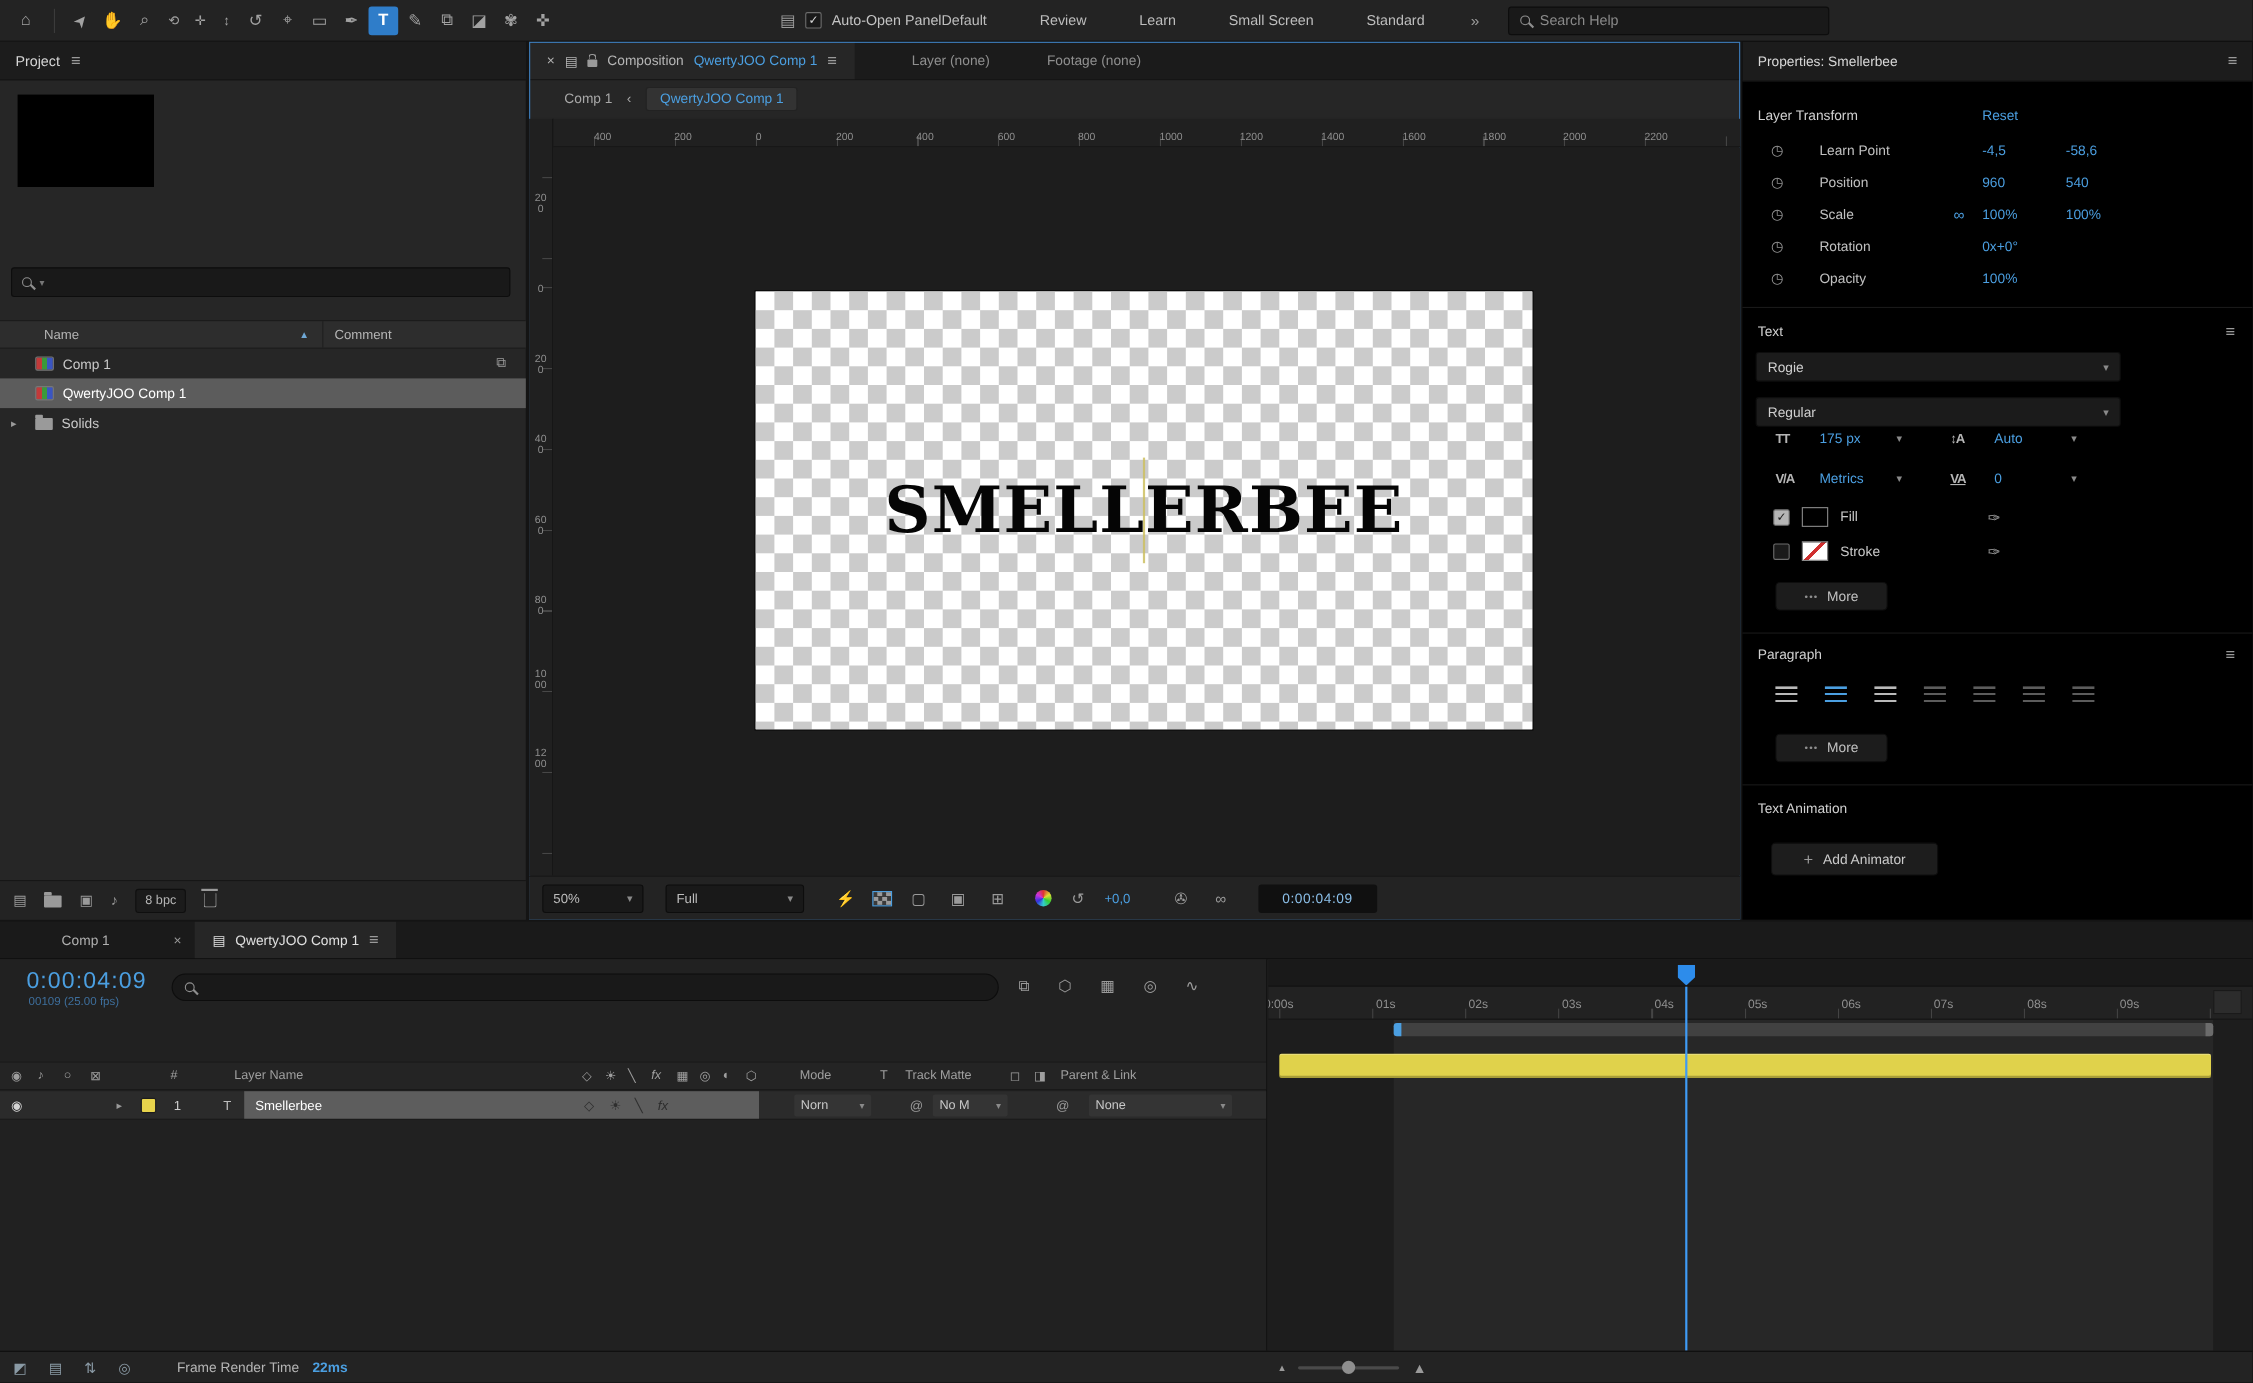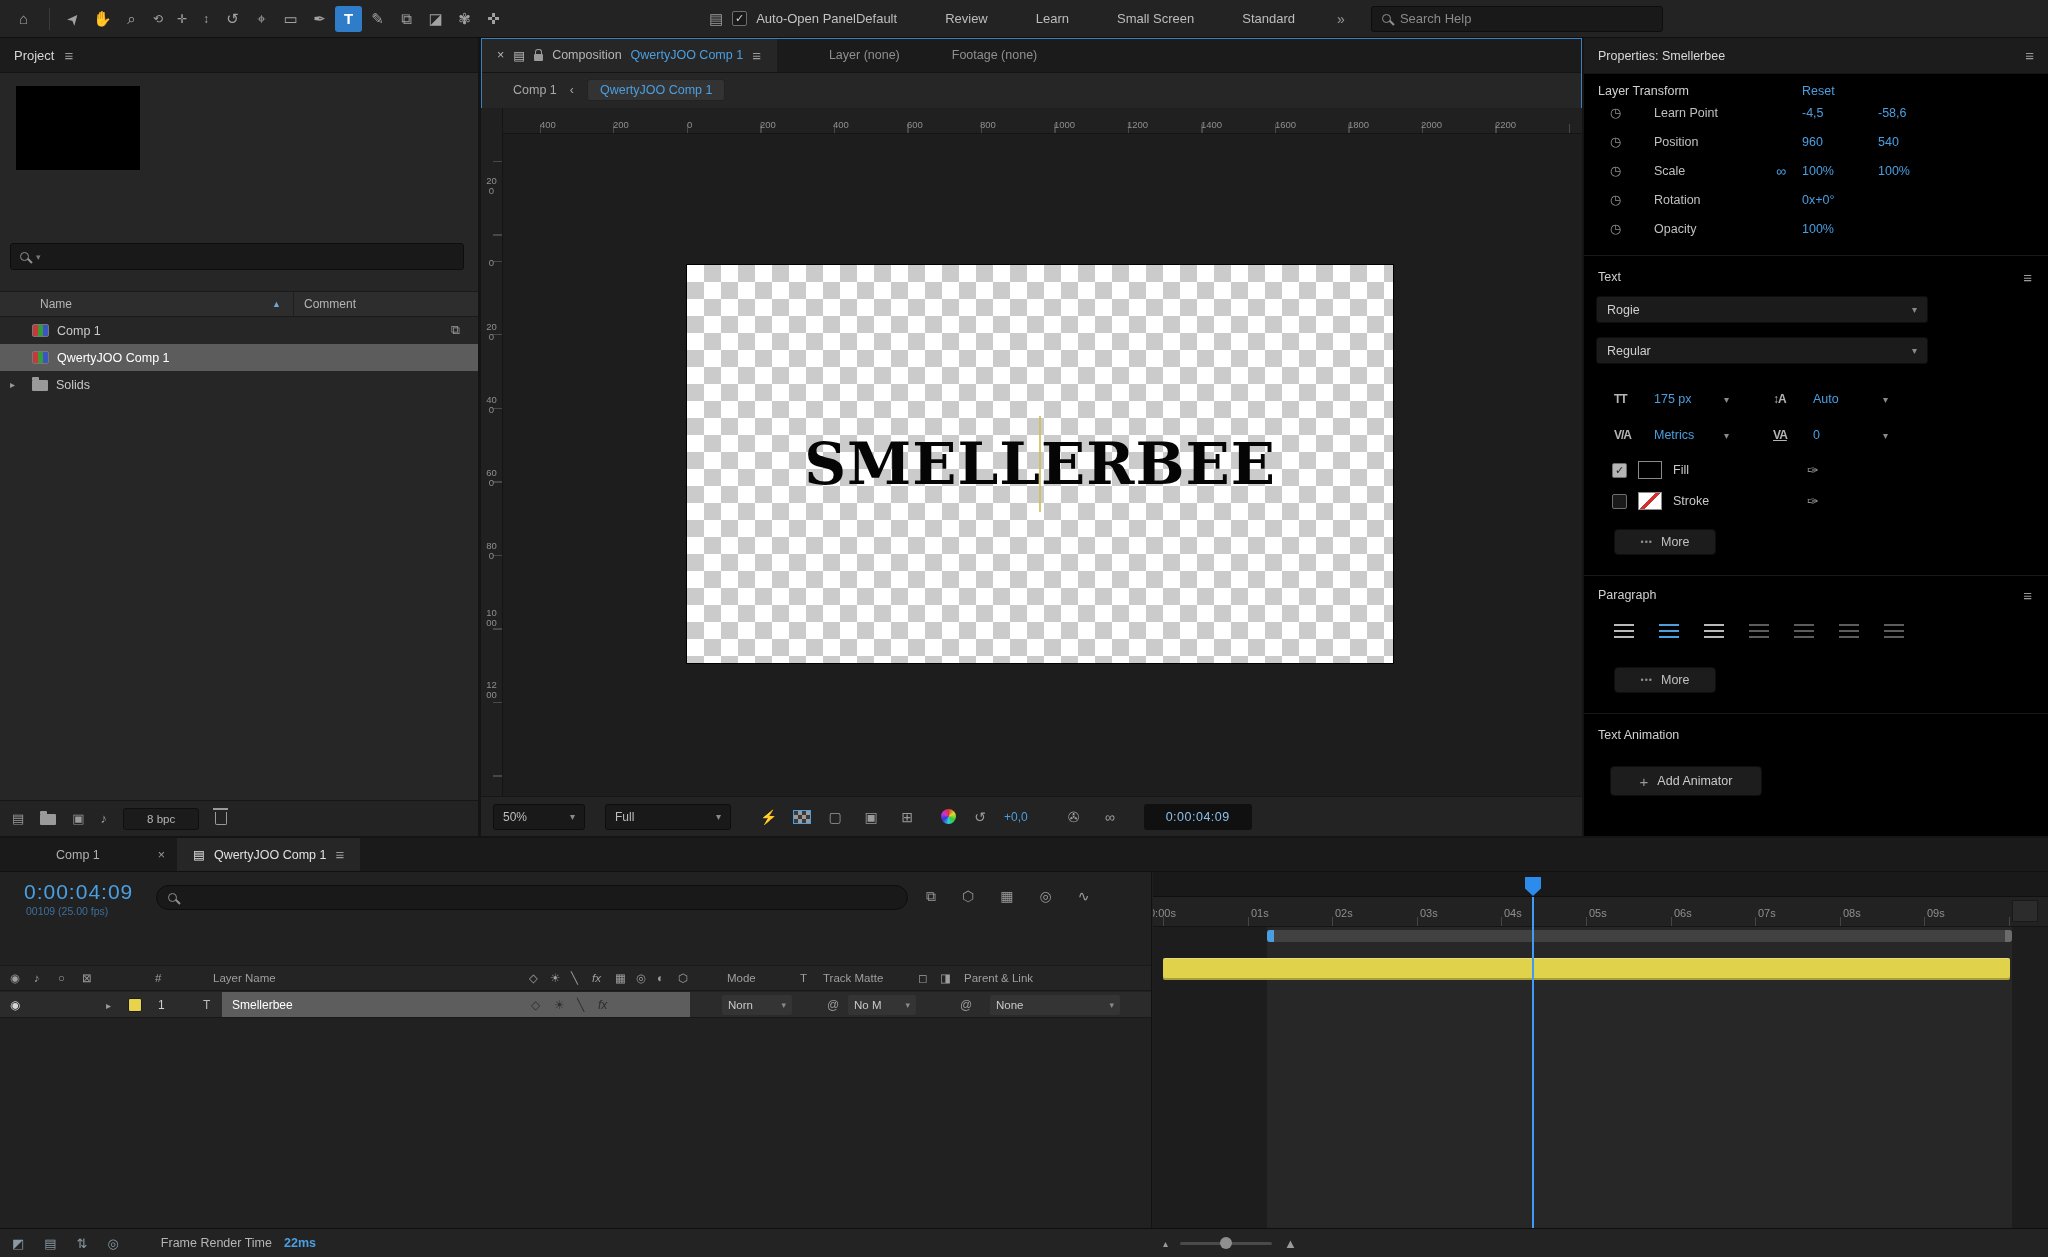--- a/index.html
+++ b/index.html
@@ -34,21 +34,21 @@
 .p-search{position:absolute;left:10px;right:14px;top:205px;height:27px;background:#191919;border:1px solid #0d0d0d;border-radius:3px;display:flex;align-items:center;gap:7px;padding:0 9px}
 .p-cols{position:absolute;left:0;right:0;top:253px;height:26px;background:#2d2d2d;border-top:1px solid #1a1a1a;border-bottom:1px solid #1a1a1a;font-size:12px;color:#b5b5b5}
 .p-cols .cdiv{position:absolute;left:293px;top:0;bottom:0;width:1px;background:#1e1e1e}
 .p-rows{position:absolute;left:0;right:0;top:279px}
 .prow{position:relative;height:27px;display:flex;align-items:center;padding-left:10px;gap:8px;color:#c9c9c9;font-size:12.5px}
 .prow.sel{background:#5c5c5c;color:#fff}
 .ic-comp{width:17px;height:13px;border:1px solid #777;border-radius:2px;background:linear-gradient(90deg,#c23a3a 0 33%,#3a9a3a 33% 66%,#3a55c2 66% 100%);flex:none}
 .ic-folder{width:16px;height:11px;background:#9a9a9a;border-radius:1px;position:relative;margin-top:2px;flex:none}
 .ic-folder::before{content:"";position:absolute;top:-3px;left:0;width:7px;height:3px;background:#9a9a9a;border-radius:1px 1px 0 0}
 .p-foot{position:absolute;left:0;right:0;bottom:0;height:36px;background:#232323;border-top:1px solid #161616;display:flex;align-items:center;gap:16px;padding:0 12px;color:#9a9a9a}
-.bpc{height:22px;padding:0 23px;display:flex;align-items:center;font-size:11.5px;color:#b5b5b5;background:#1b1b1b;border:1px solid #0f0f0f;border-radius:3px}
+.bpc{height:22px;padding:0 8px;display:flex;align-items:center;font-size:11.5px;color:#b5b5b5;background:#1b1b1b;border:1px solid #0f0f0f;border-radius:3px}
 .trash{width:12px;height:13px;border:1.5px solid #9a9a9a;border-top:none;border-radius:0 0 2px 2px;position:relative}
 .trash::before{content:"";position:absolute;top:-4px;left:-3px;width:15px;height:1.5px;background:#9a9a9a}
 
 #viewer{position:absolute;left:481px;top:38px;width:1101px;height:798px;background:#262626;outline:1px solid #3d7ebd;outline-offset:-1px}
 .v-tabs{height:35px;background:#1b1b1b;border-bottom:1px solid #141414;display:flex;align-items:center;font-size:12.5px}
 .v-tab-active{height:100%;background:#262626;display:flex;align-items:center;gap:9px;padding:0 16px;color:#b5b5b5}
 .v-tab{color:#8f8f8f;margin-left:52px}
 .v-crumbs{height:34px;display:flex;align-items:center;padding-left:32px;gap:13px;background:#262626;font-size:12.5px;color:#a8a8a8}
 .crumb-pill{background:#333;border:1px solid #222;border-radius:3px;padding:3px 12px;color:#4b9fe1}
 .v-ruler-top{position:absolute;left:22px;top:70px;right:0;height:26px;background:#202020;border-bottom:1px solid #141414;overflow:hidden;
@@ -64,21 +64,21 @@
 .v-bar{position:absolute;left:0;right:0;bottom:0;height:40px;background:#232323;border-top:1px solid #161616;display:flex;align-items:center;gap:12px;padding:0 12px}
 .ddwell{height:26px;display:flex;align-items:center;justify-content:space-between;padding:0 9px;font-size:12px}
 .vb-ic{width:24px;height:22px;display:flex;align-items:center;justify-content:center;color:#9a9a9a;font-size:14px}
 .ic-checker{width:18px;height:14px;background:repeating-conic-gradient(#9a9a9a 0% 25%,#3a3a3a 0% 50%) 0 0/8px 8px;border:1px solid #4b9fe1}
 .ic-wheel{width:15px;height:15px;border-radius:50%;background:conic-gradient(#d33,#dd3,#3c3,#3cc,#33d,#c3d,#d33)}
 .tc-well{width:108px;height:26px;background:#101010;border-radius:3px;color:#8cc0ea;display:flex;align-items:center;justify-content:center;font-size:12.5px;letter-spacing:.5px}
 
 #props{position:absolute;left:1584px;top:38px;width:464px;height:798px;background:#000000;font-size:12.5px}
 .pr-head{height:36px;background:#1c1c1c;border-bottom:1px solid #141414;display:flex;align-items:center;justify-content:space-between;padding:0 14px;color:#d8d8d8}
 .pr-sechead{display:flex;align-items:center;justify-content:space-between;padding:0 16px 0 14px;height:22px;color:#d0d0d0}
-.pr-trhead{position:relative;height:24px;margin-top:0;padding-left:14px;display:flex;align-items:flex-end;color:#d0d0d0}
+.pr-trhead{position:relative;height:24px;margin-top:24px;padding-left:14px;display:flex;align-items:flex-start;color:#d0d0d0}
 .pr-trhead .reset{position:absolute;left:218px}
 .pr-row{position:relative;display:grid;grid-template-columns:44px 148px 76px 86px;align-items:center;height:29px;padding-left:26px;color:#c0c0c0}
 .sw-ic{color:#8f8f8f;font-size:13px}
 .pr-div{height:1px;background:#191919;margin-top:12px}
 .dd{margin:8px 0 0 12px;width:332px;height:27px;background:#1b1b1b;border:1px solid #0d0d0d;border-radius:3px;display:flex;align-items:center;justify-content:space-between;padding:0 10px;color:#cfcfcf}
 .tx-row{display:flex;align-items:center;margin-left:30px;height:22px}
 .tx-ic{width:40px;color:#b5b5b5;font-size:12px;font-weight:bold;letter-spacing:-1px}
 .tx-val{width:70px}
 .fill-row{position:relative;display:flex;align-items:center;margin-left:28px;gap:11px;height:22px;color:#c9c9c9}
 .swatch{width:24px;height:18px;border:1px solid #8a8a8a}
@@ -346,21 +346,21 @@
 
     <div class="dd">
       <span>Rogie</span>
       <span style="color:#8a8a8a;font-size:10px">▾</span>
     </div>
     <div class="dd" style="margin-top:14px">
       <span>Regular</span>
       <span style="color:#8a8a8a;font-size:10px">▾</span>
     </div>
 
-    <div class="tx-row" style="margin-top:24px">
+    <div class="tx-row" style="">
       <span class="tx-ic">TT</span>
       <span class="blue tx-val">175 px</span>
       <span style="color:#8a8a8a;font-size:10px">▾</span>
       <span class="tx-ic" style="margin-left:44px">↕A</span>
       <span class="blue tx-val">Auto</span>
       <span style="color:#8a8a8a;font-size:10px">▾</span>
     </div>
     <div class="tx-row" style="margin-top:14px">
       <span class="tx-ic">V/A</span>
       <span class="blue tx-val">Metrics</span>

